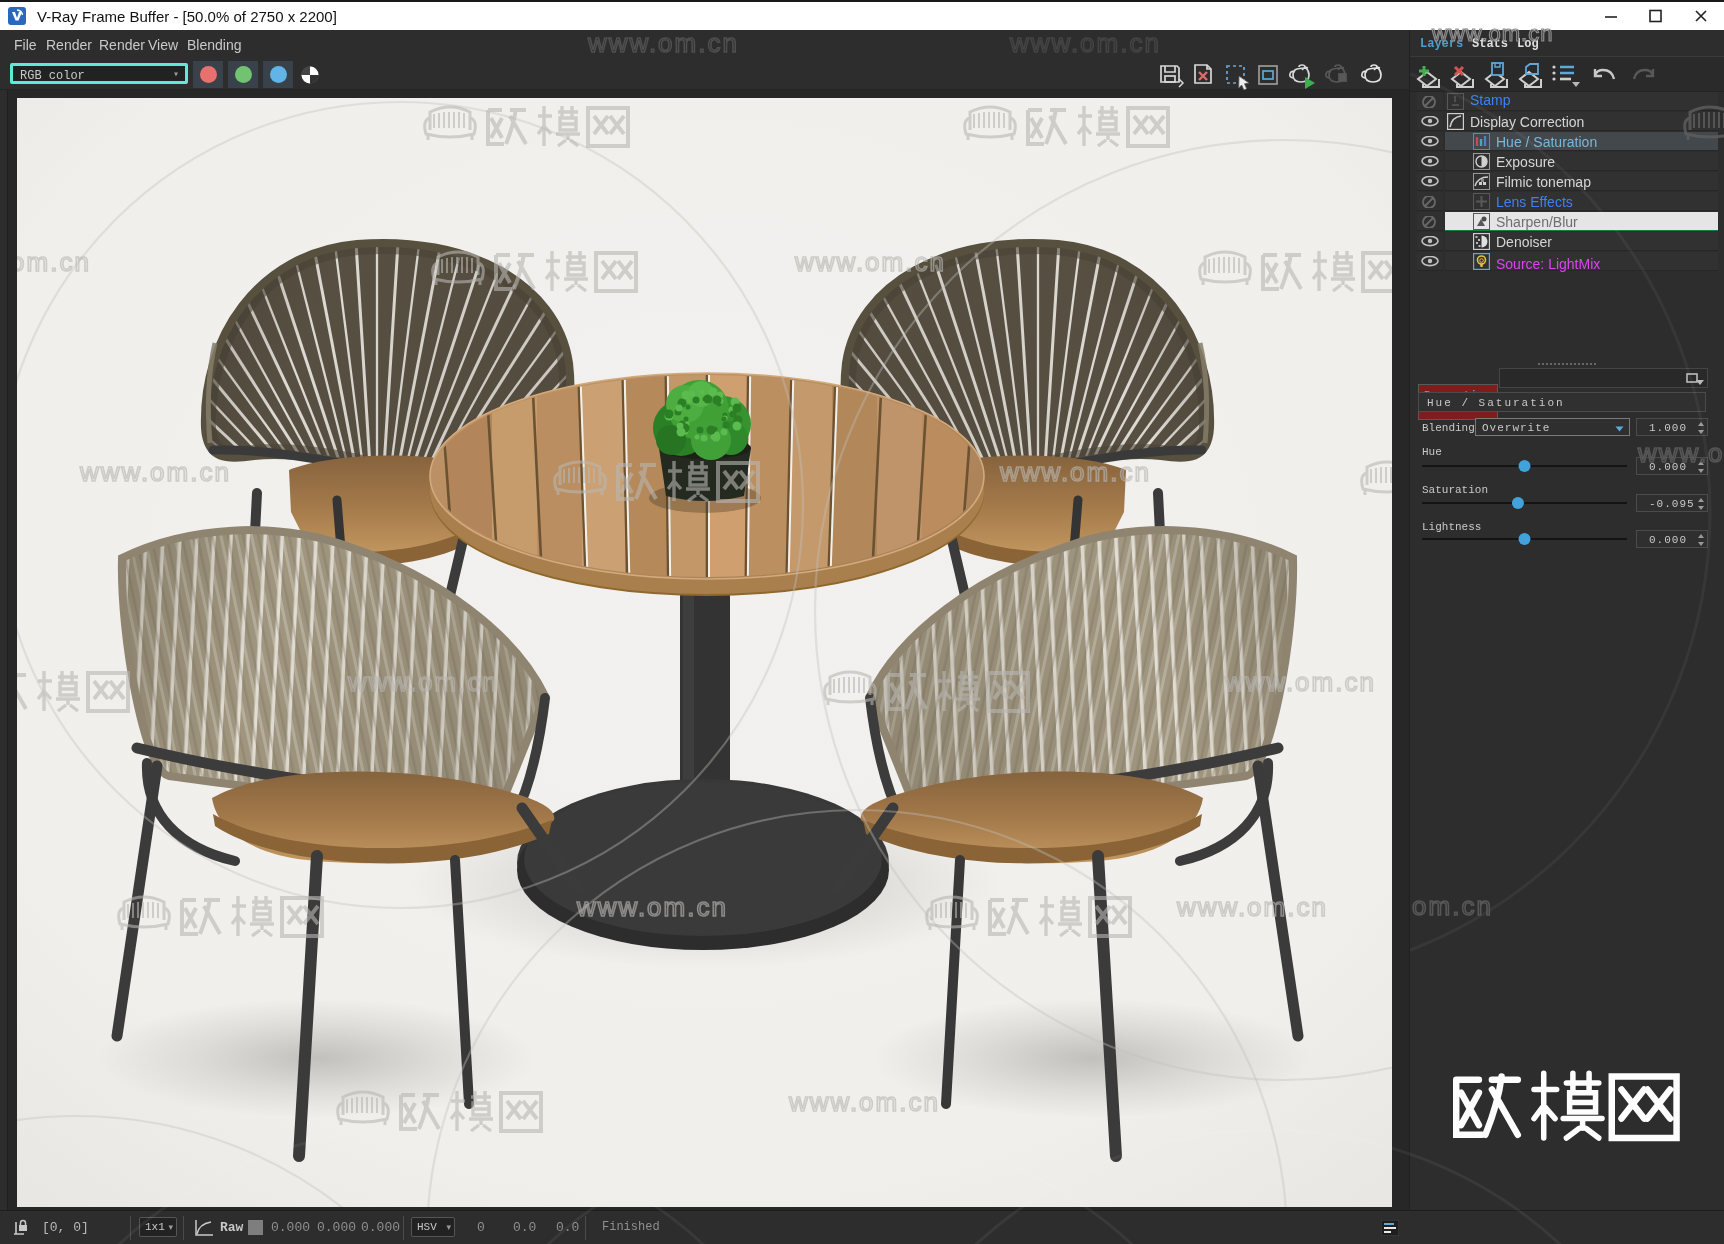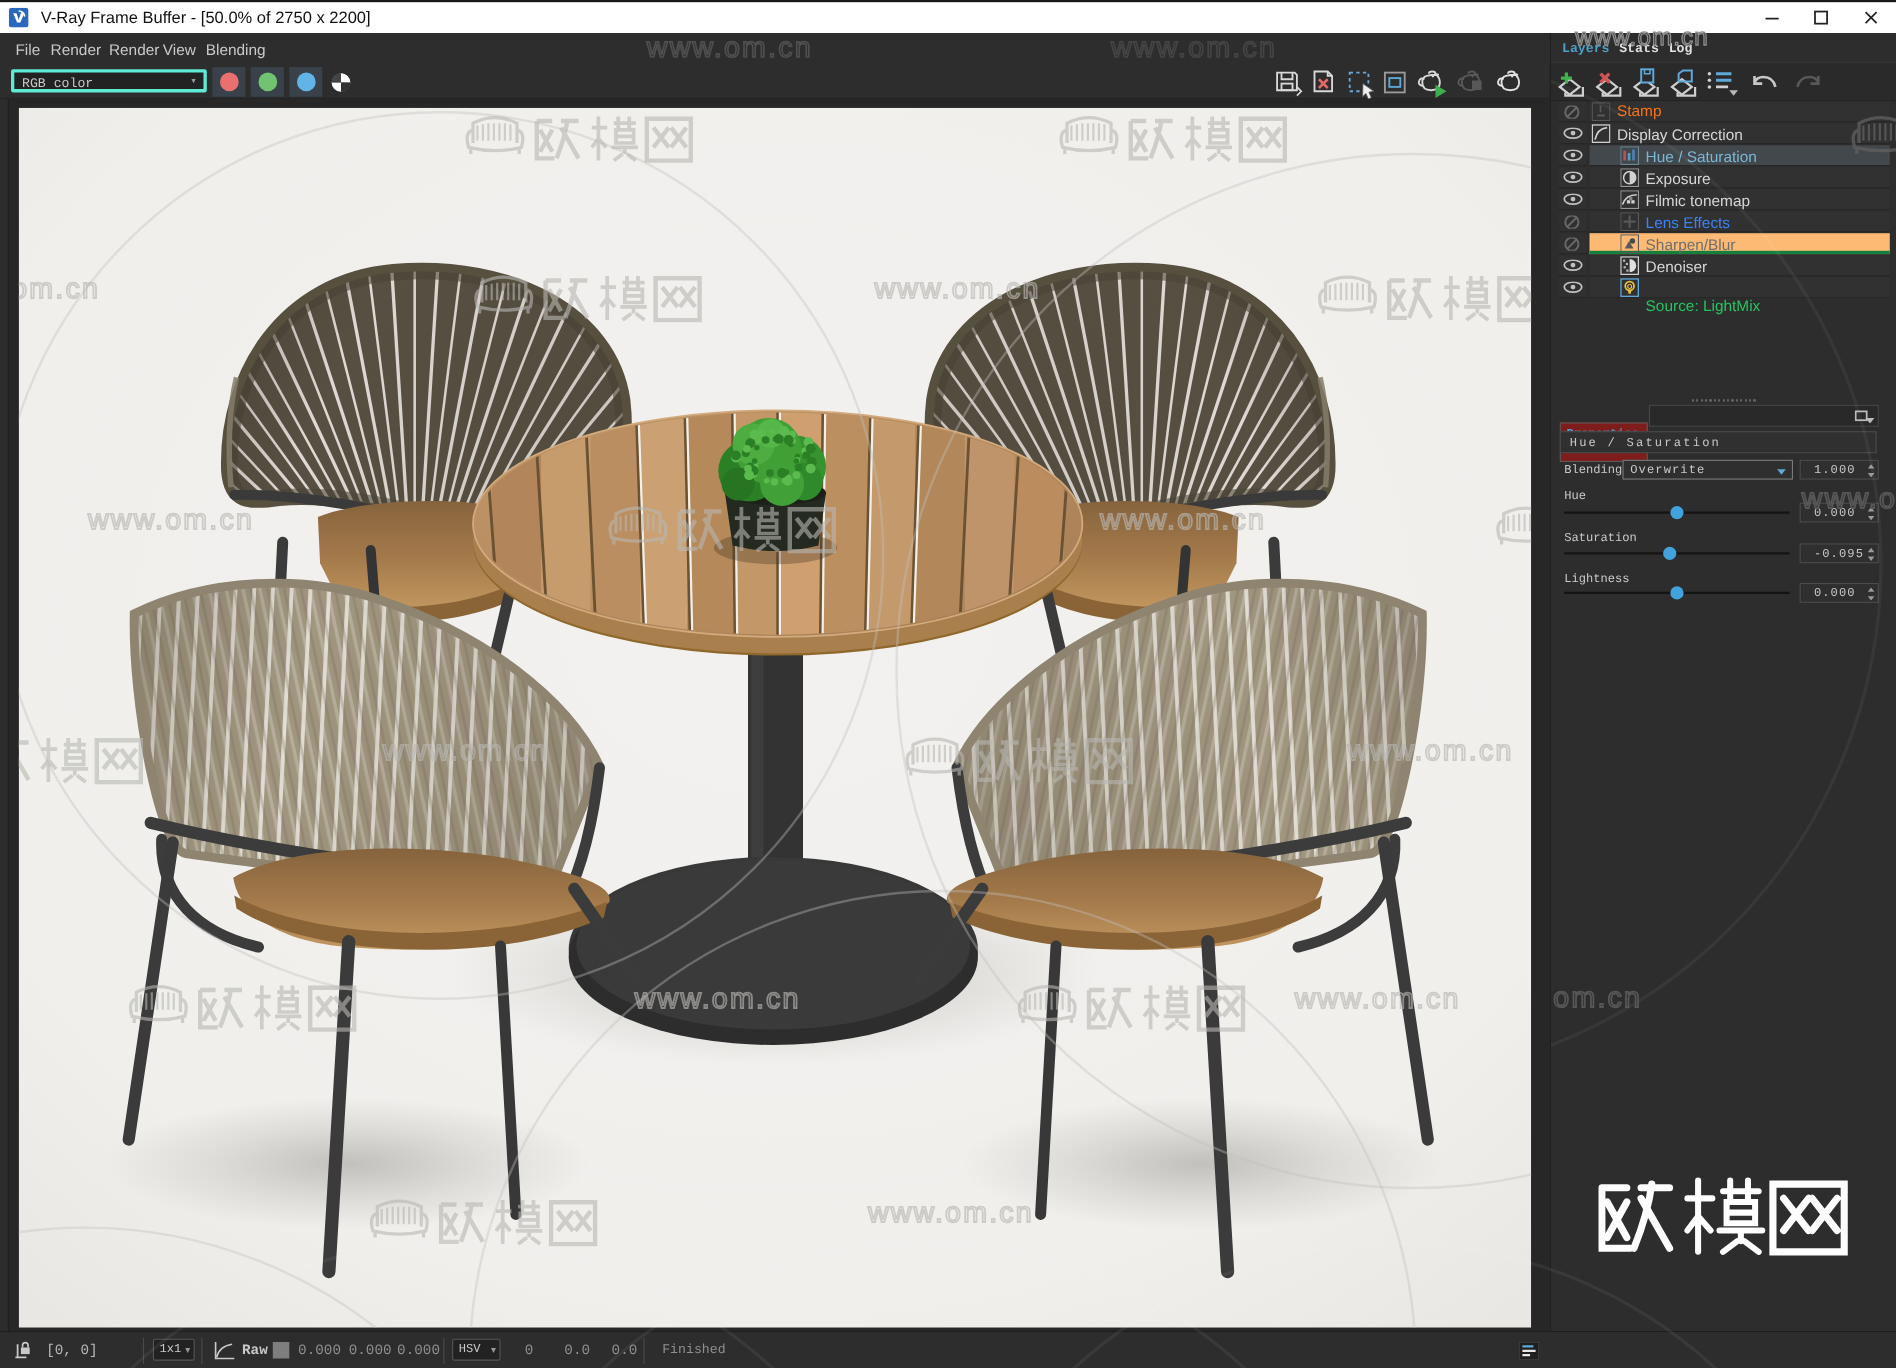--- a/index.html
+++ b/index.html
@@ -485,21 +485,21 @@
       <div style="position:absolute;left:7px;top:62px;width:26px;height:19px;background:#303030;border-bottom:1px solid #272727">
         <svg width="18" height="12" viewBox="0 0 18 12" style="position:absolute;left:4px;top:4px">
           <use href="#eyeoff"></use>
         </svg>
       </div>
       <div style="position:absolute;left:35px;top:62px;width:273px;height:19px;background:#313131;border-bottom:1px solid #272727">
         <span style="position:absolute;left:2px;top:1px;width:17px;height:16px"><svg width="17" height="17" viewBox="0 0 17 17">
             <rect x="0.5" y="0.5" width="16" height="16" fill="none" stroke="#585858"></rect>
             <path d="M 8,3 L 8,9 M 5,12 L 12,12" stroke="#585858" stroke-width="1.6"></path>
           </svg></span>
-        <span style="position:absolute;left:25px;top:0;font:14px 'Liberation Sans',sans-serif;color:#f97316">Stamp</span>
+        <span style="position:absolute;left:25px;top:0;font:14px 'Liberation Sans',sans-serif;color:#3b82f6">Stamp</span>
       </div>
       <div style="position:absolute;left:7px;top:82px;width:26px;height:19px;background:#303030;border-bottom:1px solid #272727">
         <svg width="18" height="12" viewBox="0 0 18 12" style="position:absolute;left:4px;top:4px">
           <use href="#eyeopen"></use>
         </svg>
       </div>
       <div style="position:absolute;left:35px;top:82px;width:273px;height:19px;background:#313131;border-bottom:1px solid #272727">
         <span style="position:absolute;left:2px;top:1px;width:17px;height:16px"><svg width="17" height="17" viewBox="0 0 17 17">
             <rect x="0.5" y="0.5" width="16" height="16" fill="none" stroke="#cfcfcf" stroke-width="1.4"></rect>
             <path d="M 3,14 Q 5,4 14,3" fill="none" stroke="#cfcfcf" stroke-width="1.6"></path>
@@ -562,21 +562,21 @@
             <rect x="0.5" y="0.5" width="16" height="16" fill="none" stroke="#585858"></rect>
             <path d="M 8.5,3 L 8.5,14 M 3,8.5 L 14,8.5" stroke="#585858" stroke-width="2"></path>
           </svg></span>
         <span style="position:absolute;left:51px;top:2px;font:14px 'Liberation Sans',sans-serif;color:#3b82f6">Lens Effects</span>
       </div>
       <div style="position:absolute;left:7px;top:182px;width:26px;height:19px;background:#303030;border-bottom:1px solid #272727">
         <svg width="18" height="12" viewBox="0 0 18 12" style="position:absolute;left:4px;top:4px">
           <use href="#eyeoff"></use>
         </svg>
       </div>
-      <div style="position:absolute;left:35px;top:182px;width:273px;height:19px;background:#fdba74;border-bottom:3px solid #15803d">
+      <div style="position:absolute;left:35px;top:182px;width:273px;height:19px;background:#e5e5e5;border-bottom:1px solid #15803d">
         <span style="position:absolute;left:28px;top:1px;width:17px;height:16px"><svg width="17" height="17" viewBox="0 0 17 17">
             <rect x="0.5" y="0.5" width="16" height="16" fill="none" stroke="#585858"></rect>
             <path d="M 4,13 L 8,6 L 12,13 Z" fill="#585858"></path>
             <circle cx="11" cy="6" r="2.5" fill="#4a4a4a"></circle>
           </svg></span>
         <span style="position:absolute;left:51px;top:2px;font:14px 'Liberation Sans',sans-serif;color:#6e6e6e">Sharpen/Blur</span>
       </div>
       <div style="position:absolute;left:7px;top:202px;width:26px;height:19px;background:#303030;border-bottom:1px solid #272727">
         <svg width="18" height="12" viewBox="0 0 18 12" style="position:absolute;left:4px;top:4px">
           <use href="#eyeopen"></use>
@@ -600,21 +600,21 @@
           <use href="#eyeopen"></use>
         </svg>
       </div>
       <div style="position:absolute;left:35px;top:222px;width:273px;height:19px;background:#313131;border-bottom:1px solid #272727">
         <span style="position:absolute;left:28px;top:1px;width:17px;height:16px"><svg width="17" height="17" viewBox="0 0 17 17">
             <rect x="0.5" y="0.5" width="16" height="16" fill="none" stroke="#5fa8d8" stroke-width="1.4"></rect>
             <circle cx="8.5" cy="7" r="4" fill="none" stroke="#e8c23a" stroke-width="1.6"></circle>
             <path d="M 7,11 L 10,11 L 9.5,14 L 7.5,14 Z" fill="#e8c23a"></path>
             <circle cx="8.5" cy="7.5" r="1.8" fill="none" stroke="#e8c23a" stroke-width="1"></circle>
           </svg></span>
-        <span style="position:absolute;left:51px;top:18px;font:14px 'Liberation Sans',sans-serif;color:#22c55e">Source: LightMix</span>
+        <span style="position:absolute;left:51px;top:4px;font:14px 'Liberation Sans',sans-serif;color:#d946ef">Source: LightMix</span>
       </div>
       <div style="position:absolute;left:0;top:332px;width:315px;height:4px">
         <div style="margin:1px auto;width:60px;height:2px;background:repeating-linear-gradient(90deg,#666 0 2px,transparent 2px 4px)"></div>
       </div>
       <div style="position:absolute;left:0;top:336px;width:315px;height:230px">
         <div style="position:absolute;left:8px;top:18px;width:80px;height:36px;border:1px solid #5a5a5a;background:#7f1d1d">
           <span style="position:absolute;left:5px;top:4px;font:bold 11px 'Liberation Mono',monospace;color:#4e9fc9">Properties</span>
         </div>
         <div style="position:absolute;left:89px;top:2px;width:209px;height:20px;border:1px solid #454545;background:#292929"></div>
         <svg width="20" height="14" viewBox="0 0 20 14" style="position:absolute;left:276px;top:5px">

